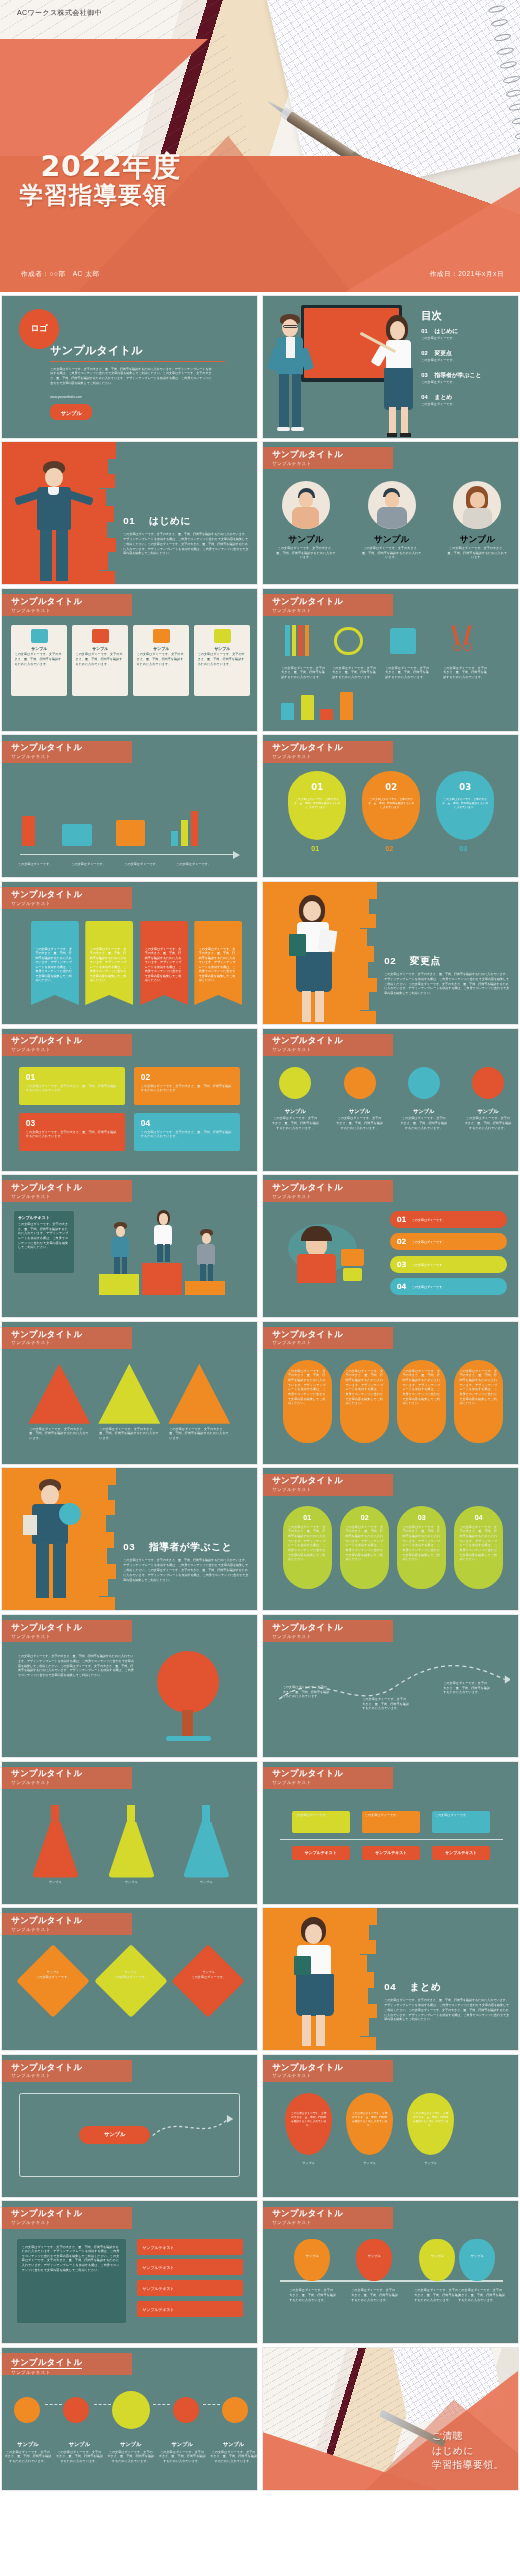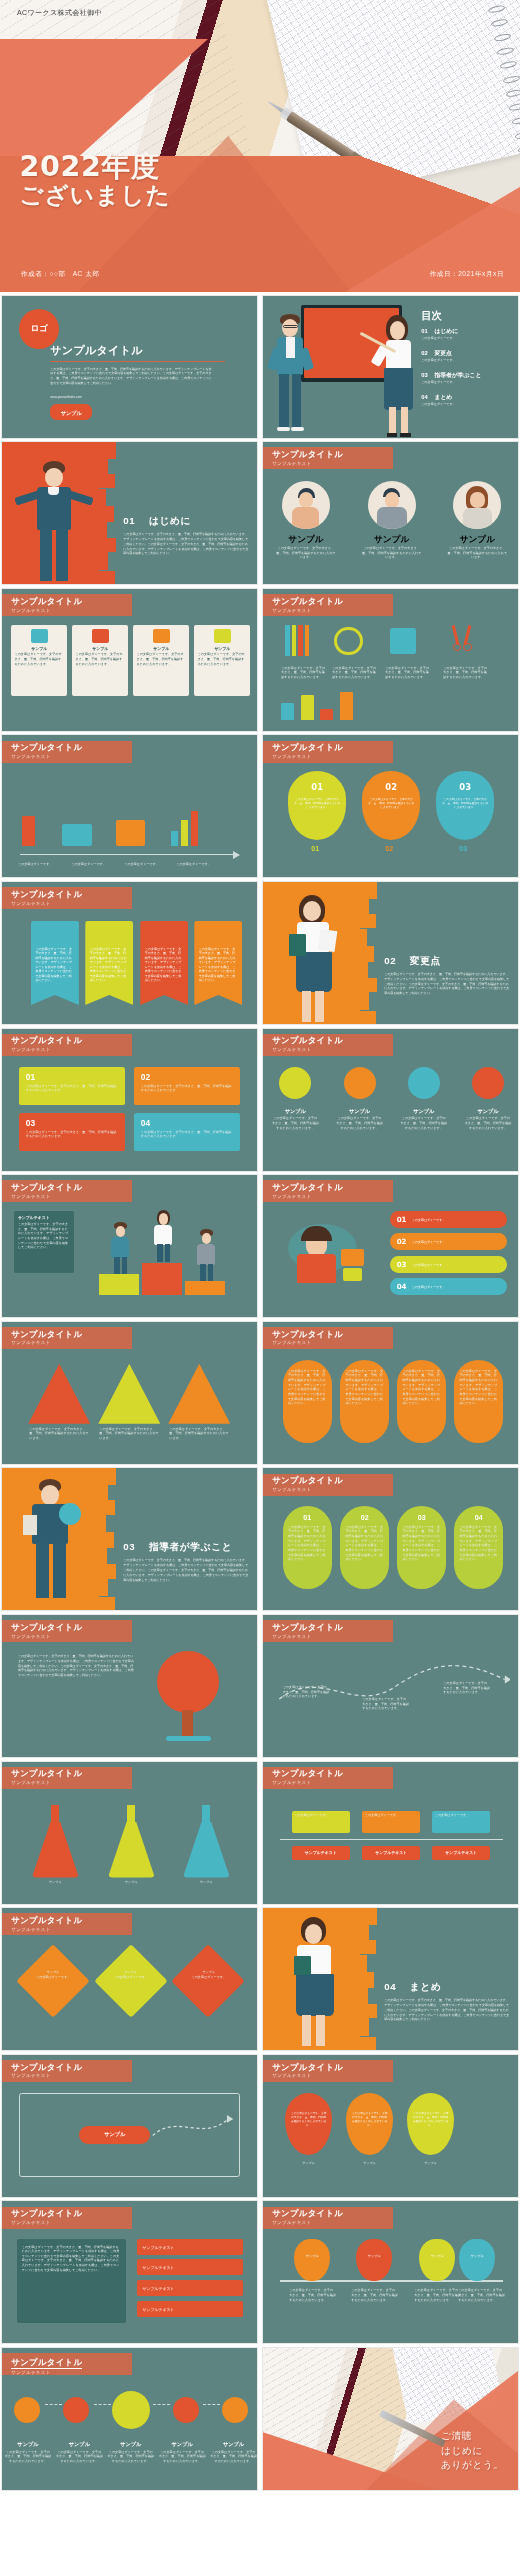--- a/index.html
+++ b/index.html
@@ -40,21 +40,21 @@
      border-left:214px solid #e8795c; border-bottom:195px solid transparent; }
   .tri-b{ position:absolute; left:0; bottom:0; width:521px; height:136px;
      background:linear-gradient(200deg, rgba(226,110,78,.0) 0 18%, #e2714f 18% 100%);}
   .tri-c{ position:absolute; right:-26px; bottom:-6.5px; width:273px; height:156px;
      background:#e8795c; clip-path:polygon(22% 100%,100% 18%,100% 100%); opacity:.95;}
   .tri-d{ position:absolute; left:78px; bottom:0; width:273px; height:156px;
      background:#d9674a; clip-path:polygon(0 100%,55% 0,100% 100%); opacity:.55;}
   .cover-brand{ position:absolute; left:17px; top:7.8px; font-size:7.1px; color:#3b3b3b; letter-spacing:0.3px; z-index:9;}
   .cover-title-wrap{ position:absolute; left:19.5px; top:151px; z-index:9; }
   .cover-year{ font-size:28.6px; font-weight:bold; color:#fdf7f2; letter-spacing:0.6px; line-height:1.05;
-     text-shadow:0.6px 1.3px 1.9px rgba(90,30,15,.35); font-family:"DejaVu Sans",sans-serif;}
+     text-shadow:0.6px 1.3px 1.9px rgba(90,30,15,.35); font-family:"DejaVu Sans",sans-serif;margin-left:21px;}
   .cover-sub{ font-size:23.4px; font-weight:bold; color:#fdf7f2; letter-spacing:1.3px; line-height:1.15; margin-top:1.3px;
      text-shadow:0.6px 1.3px 1.9px rgba(90,30,15,.35);}
   .cover-author{ position:absolute; left:21px; bottom:13px; font-size:6.5px; color:#fff6f0; z-index:9; letter-spacing:0.6px;}
   .cover-date{ position:absolute; right:17px; bottom:13px; font-size:6.5px; color:#fff6f0; z-index:9; letter-spacing:0.6px;}
 
   
   .grid{ display:grid; grid-template-columns:257px 257px; gap:2.6px 3.9px; padding:2.6px 1.3px; }
   .slide{ position:relative; width:257px; height:144px; background:#5d8480; overflow:hidden;
           border:0.6px solid #e7e7e7;}
   .slide.photo{ background:#efe9e2; }
@@ -173,21 +173,21 @@
     </div>
   </div>
   <div class="tri-a"></div>
   <div class="tri-b"></div>
   <div class="tri-d"></div>
   <div class="tri-c"></div>
 
   <div class="cover-brand">ACワークス株式会社御中</div>
   <div class="cover-title-wrap">
     <div class="cover-year">2022年度</div>
-    <div class="cover-sub">ございました</div>
+    <div class="cover-sub">学習指導要領</div>
   </div>
   <div class="cover-author">作成者：○○部　AC 太郎</div>
   <div class="cover-date">作成日：2021年x月x日</div>
 </div>
 
 <div class="grid">
 
   <div class="slide">
     <div style="position:absolute;left:17px;top:13px;width:40px;height:40px;border-radius:50%;background:#e2542f;display:flex;align-items:center;justify-content:center;">
       <span style="font-size:8.4px;font-weight:bold;color:#fff;">ロゴ</span>
@@ -1003,18 +1003,18 @@
                           repeating-linear-gradient(70deg,rgba(140,140,160,.3) 0 0.6px,rgba(0,0,0,0) 0.6px 5.2px);
          transform:rotate(-12deg);"></div>
     <div class="photo-tri2"></div>
     <div class="photo-tri1"></div>
     <div class="photo-tri3"></div>
     <div style="position:absolute;left:114px;top:77px;width:71px;height:6.5px;transform:rotate(26deg);
          background:linear-gradient(90deg,#c9ccd1,#8d7b68);border-radius:1.9px;"></div>
     <div class="ty">
       <div>ご清聴</div>
       <div>はじめに</div>
-      <div>ありがとう。</div>
+      <div>学習指導要領。</div>
     </div>
   </div>
 
 </div>
 
 
 </body></html>

